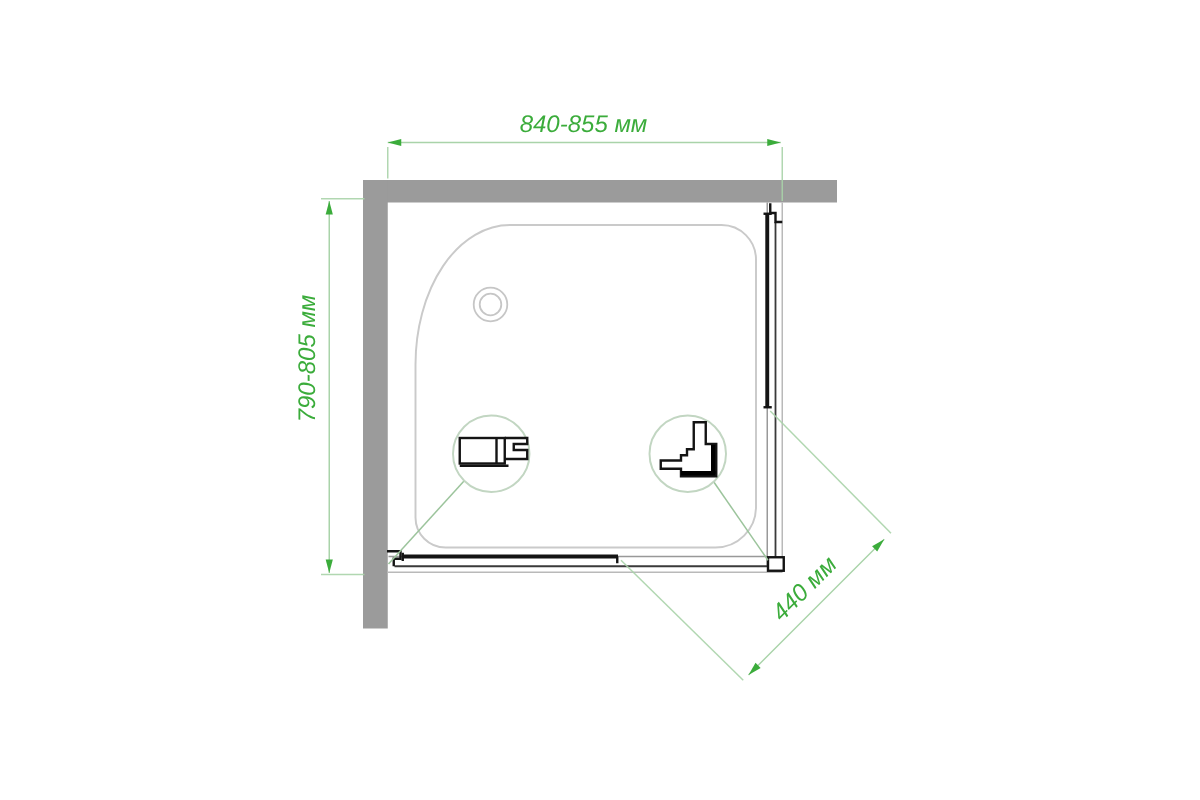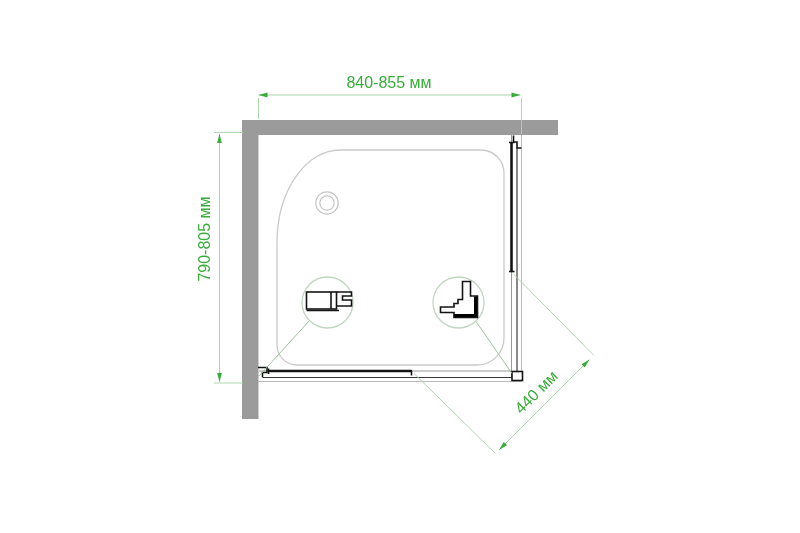--- a/index.html
+++ b/index.html
@@ -18,20 +18,21 @@
   html,body{margin:0;padding:0;}
   body{
     background:#f2f2f2;
     font-family:"Liberation Sans","DejaVu Sans",sans-serif;
   }
   .canvas{
     position:relative;
     width:800px;height:533px;
     background:var(--c-bg,#fff);
     overflow:hidden;
+    font-style:italic;
   }
   svg text{
     font-family:"Liberation Sans","DejaVu Sans",sans-serif;
     font-size:16px;
     fill:var(--c-green,#3bac3b);
   }
   .wall{fill:var(--c-wall,#9b9b9b);stroke:none;}
   .tray{fill:#ffffff;stroke:var(--c-tray,#cacaca);stroke-width:1.3;}
   .drain{fill:none;stroke:#c6c6c6;stroke-width:1.2;}
   .track{stroke:var(--c-track,#999);stroke-width:1;fill:none;}

